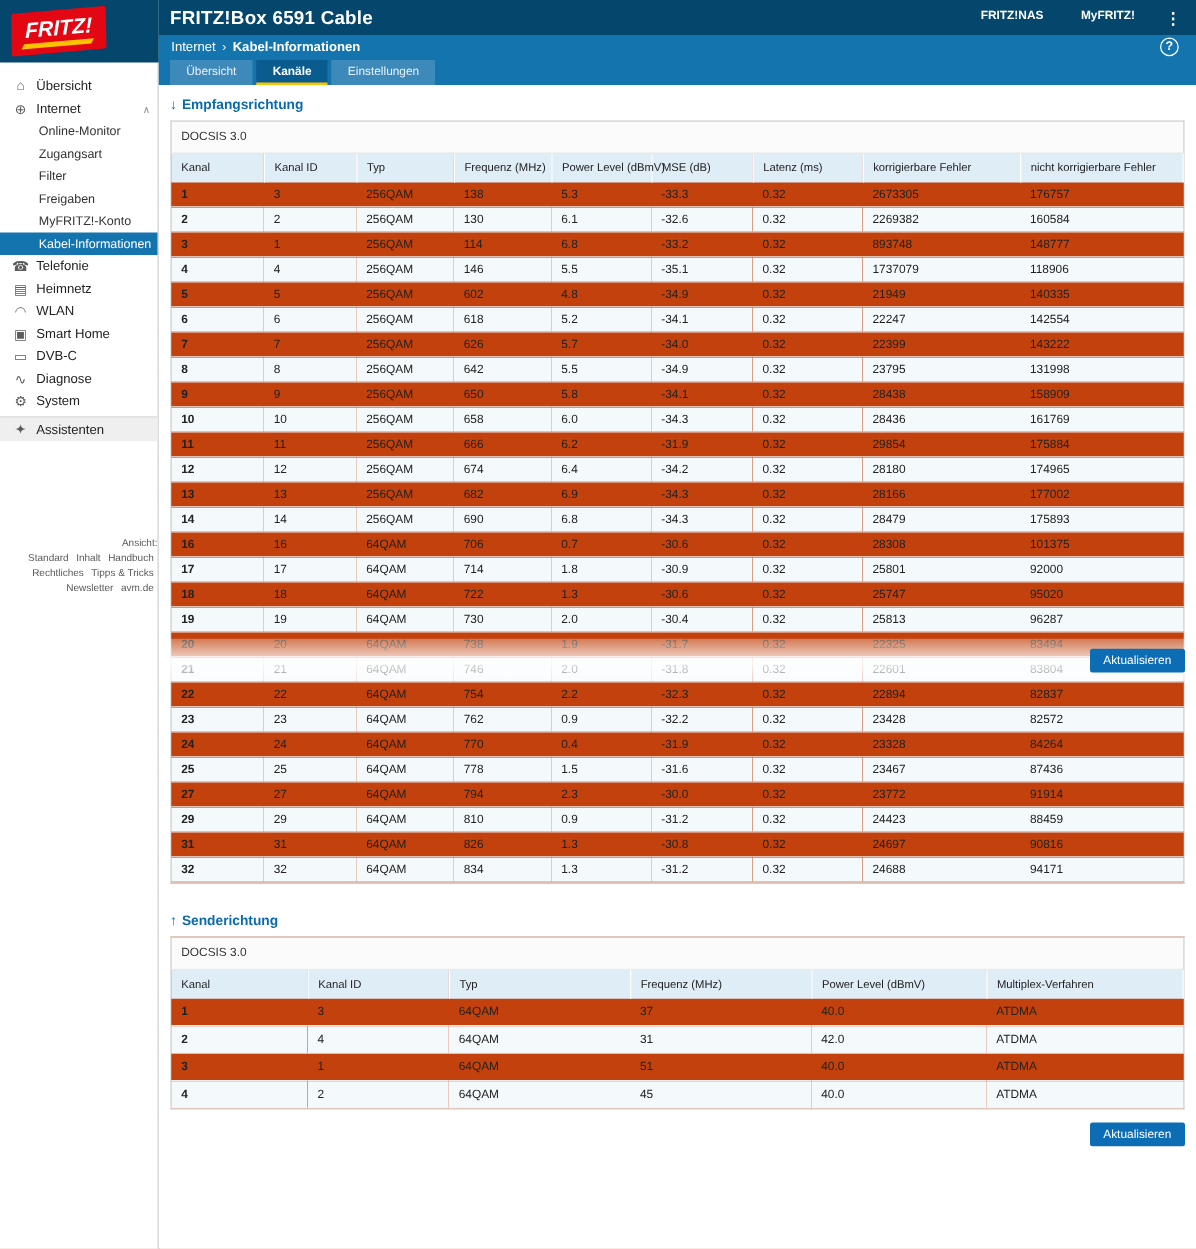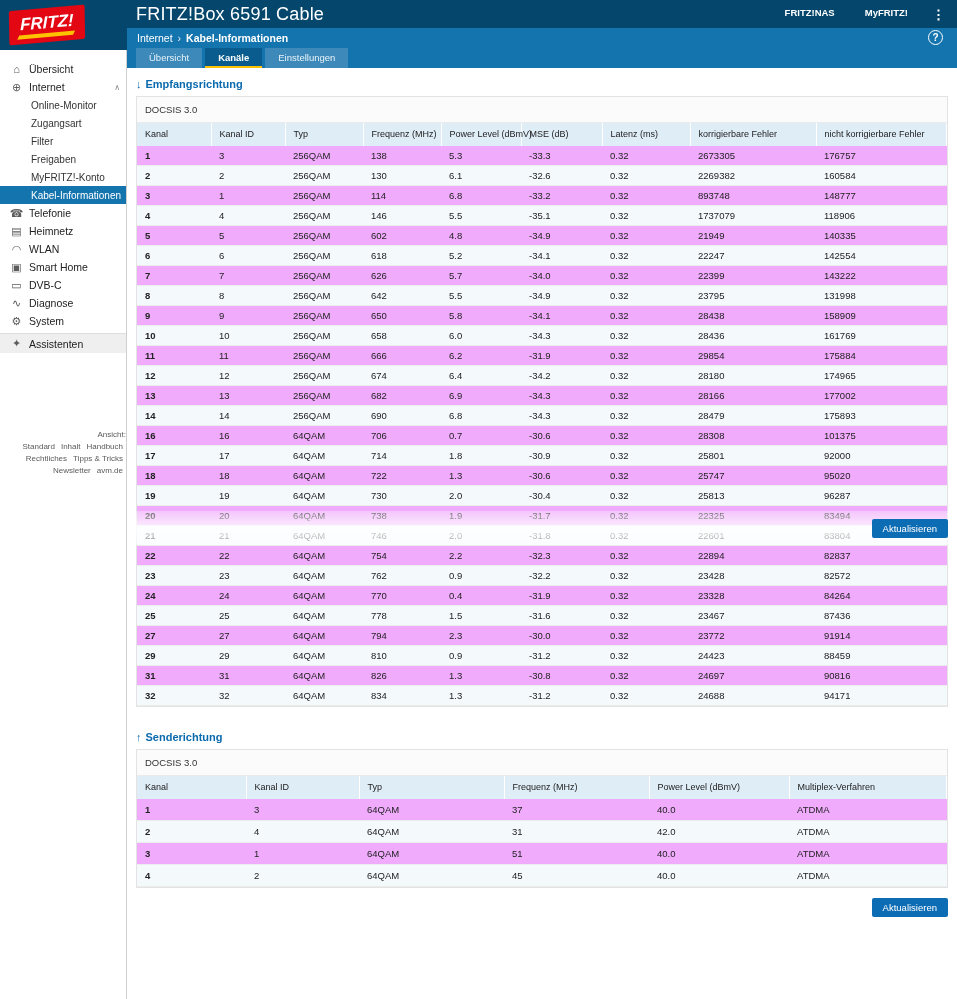--- a/index.html
+++ b/index.html
@@ -4,21 +4,21 @@
 <style>
   *{box-sizing:border-box;margin:0;padding:0}
   html,body{width:957px;height:999px}
   body{position:relative;font-family:"Liberation Sans",sans-serif;background:#fff;overflow:hidden;color:#1a1a1a}
 
   
   .logo-panel{position:absolute;left:0;top:0;width:127px;height:50px;background:#05476c;display:flex;align-items:center;padding-left:9px;z-index:3}
   .logo-red{background:#e30613;color:#fff;font-style:italic;font-weight:700;font-size:17px;padding:6px 11px 11px;transform:rotate(-5deg) skew(-4deg);border-radius:2px;position:relative;line-height:1}
   .logo-red:after{content:"";position:absolute;left:9px;right:11px;bottom:5px;height:4px;background:#fdc300;transform:skew(-28deg)}
   .bar1{position:absolute;left:127px;right:0;top:0;height:28px;background:#05476c;display:flex;align-items:center;color:#fff;z-index:2}
-  .bar1 .title{font-size:18px;font-weight:400;padding-left:9px;letter-spacing:.2px}
+  .bar1 .title{font-size:15px;font-weight:700;padding-left:9px;letter-spacing:.2px}
   .topnav{margin-left:auto;display:flex;align-items:flex-start;gap:30px;padding-right:12px;font-size:9.5px;font-weight:700}
   .topnav-link{cursor:pointer}
   .kebab{font-size:13px;margin-left:-6px;cursor:pointer}
   .bar2{position:absolute;left:127px;right:0;top:28px;height:20px;background:#1474ae;color:#fff;display:flex;align-items:center;padding:0 10px;font-size:10.5px;z-index:2}
   .crumb{cursor:pointer}
   .crumb-sep{margin:0 5px;opacity:.9}
   .crumb-current{font-weight:700}
   .help{position:absolute;right:14px;top:30px;width:15px;height:15px;border:1.5px solid #fff;border-radius:50%;color:#fff;font-size:10px;font-weight:700;display:flex;align-items:center;justify-content:center;z-index:4;cursor:pointer}
   .tab-bar{position:absolute;left:127px;right:0;top:48px;height:20px;background:#1474ae;display:flex;align-items:flex-end;padding-left:9px;gap:3px;z-index:2}
   .tab{background:#3d89b9;color:#e8f3fa;font-size:9.5px;line-height:1;padding:5px 13px 4px;border-bottom:2px solid transparent;cursor:pointer}
@@ -33,21 +33,21 @@
   .chev{margin-left:auto;color:#8a8a8a;font-size:8px}
   .nav-item.section{border-top:1px solid #dedede;background:#efefef;height:20px;margin-top:3px}
   .sidebar-footer{margin-top:76px;text-align:right;font-size:8px;color:#5a5a5a;line-height:1.5}
   .foot-link{margin:0 3px;cursor:pointer}
 
   
   .content{position:absolute;left:128px;top:68px;right:0;bottom:0;background:#fff;padding:8px 9px 0 8px;overflow:hidden}
   .section-title{font-size:11px;font-weight:700;color:#0a6aae;margin-top:2px}
   .section-title.us{margin-top:24px}
   .section-title .arrow{margin-right:4px;font-weight:400}
-  .panel{border:1px solid #e3e3e3;margin-top:6px;background:#f0abfc}
+  .panel{border:1px solid #e3e3e3;margin-top:6px;background:#c2410c}
   .panel-head{background:#fbfbfb;border-bottom:1px solid #eaeaea;padding:7px 8px;font-size:9.5px;color:#333;line-height:11px}
   table{width:100%;border-collapse:collapse;table-layout:fixed;font-size:9.5px}
   th{background:#dfedf7;text-align:left;font-weight:400;font-size:9px;color:#222;padding:6px 0 6px 8px;line-height:11px;white-space:nowrap;border-right:1px solid #fff}
   td{padding:4px 0 4px 8px;line-height:11px;border-bottom:1px solid #ececec;color:#222;white-space:nowrap;overflow:hidden}
   td:first-child{font-weight:700}
   tbody tr:nth-child(even){background:#f4f9fc}
   #ds-table th:nth-child(1),#ds-table td:nth-child(1){width:74px}
   #ds-table th:nth-child(2),#ds-table td:nth-child(2){width:74px}
   #ds-table th:nth-child(3),#ds-table td:nth-child(3){width:78px}
   #ds-table th:nth-child(4),#ds-table td:nth-child(4){width:78px}

